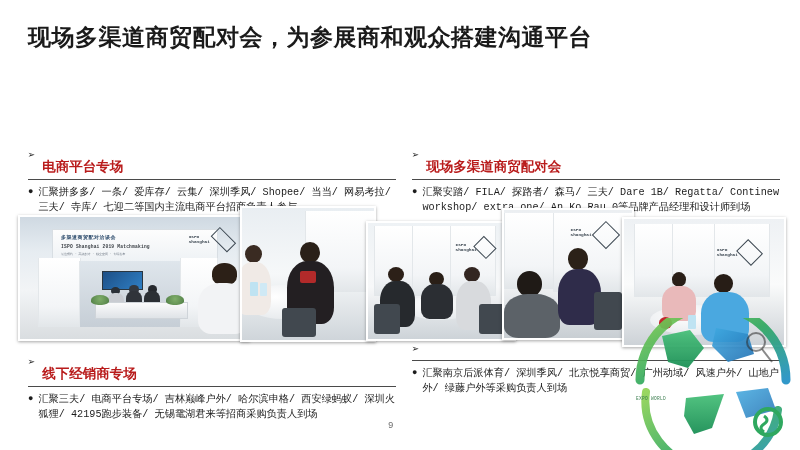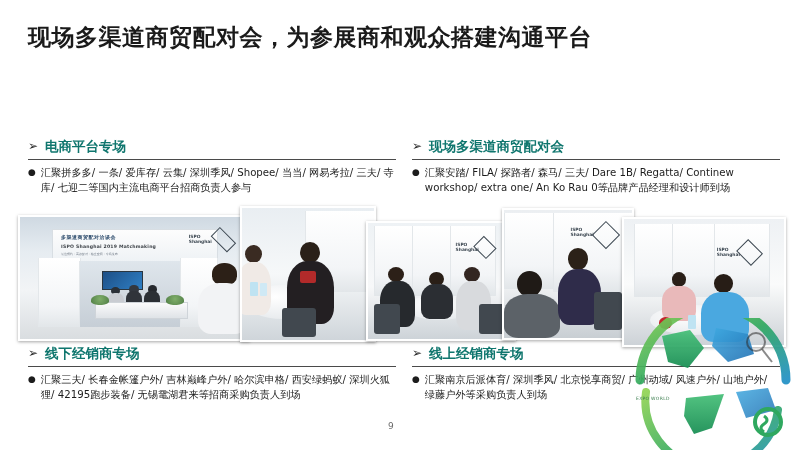--- a/index.html
+++ b/index.html
@@ -9,20 +9,21 @@
   }
   body {
     font-family: "DejaVu Sans", "Liberation Sans", sans-serif;
   }
   #slide {
     position: relative;
     width: 800px;
     height: 450px;
     background: #ffffff;
     overflow: hidden;
+    font-family: Liberation Mono, monospace;
   }
 
   
   .slide-title {
     position: absolute;
     left: 28px;
     top: 22px;
     font-size: 23px;
     font-weight: bold;
     color: #1a1a1a;
@@ -58,22 +59,23 @@
   }
   .arrow-icon {
     font-size: 12px;
     color: #2b2b2b;
     line-height: 1;
     transform: translateY(-1px);
   }
   .sec-title {
     font-size: 13.5px;
     font-weight: bold;
-    color: #0f766e;
+    color: #b91c1c;
     white-space: nowrap;
+    margin-top: 20px;
   }
   .rule {
     height: 1px;
     background: #4a4a4a;
     margin-bottom: 5px;
   }
   .bullet-row {
     display: flex;
     gap: 5px;
     font-size: 10.2px;
@@ -363,28 +365,27 @@
   </div>
 
   <div class="section sec-offline">
     <div class="sec-head">
       <span class="arrow-icon">➢</span>
       <span class="sec-title">线下经销商专场</span>
     </div>
     <div class="rule"></div>
     <div class="bullet-row">
       <span class="dot">●</span>
-      <span class="bullet-text">汇聚三夫/ 长春金帐篷户外/ 吉林巅峰户外/ 哈尔滨申格/ 西安绿蚂蚁/ 深圳火狐狸/ 42195跑步装备/ 无锡鼋湖君来等招商采购负责人到场</span>
+      <span class="bullet-text">汇聚三夫/ 电商平台专场/ 吉林巅峰户外/ 哈尔滨申格/ 西安绿蚂蚁/ 深圳火狐狸/ 42195跑步装备/ 无锡鼋湖君来等招商采购负责人到场</span>
     </div>
   </div>
 
   <div class="section sec-online">
     <div class="sec-head">
       <span class="arrow-icon">➢</span>
-      <span class="sec-title">线上经销商专场</span>
     </div>
     <div class="rule"></div>
     <div class="bullet-row">
       <span class="dot">●</span>
       <span class="bullet-text">汇聚南京后派体育/ 深圳季风/ 北京悦享商贸/ 广州动域/ 风速户外/ 山地户外/ 绿藤户外等采购负责人到场</span>
     </div>
   </div>
 
   <div class="watermark">
     <svg width="170" height="132" viewBox="0 0 170 132">

